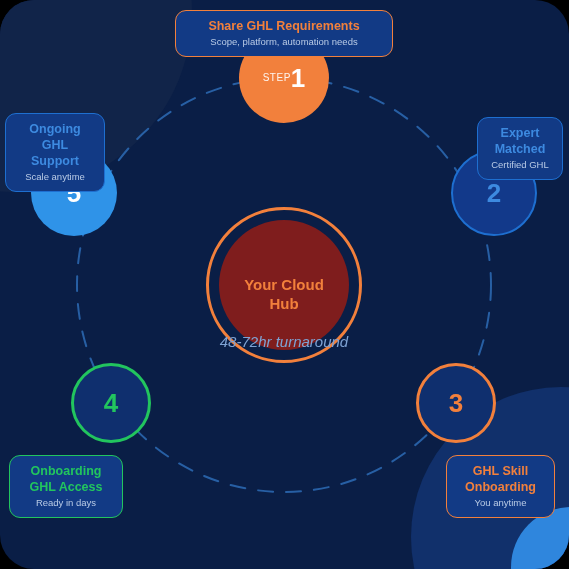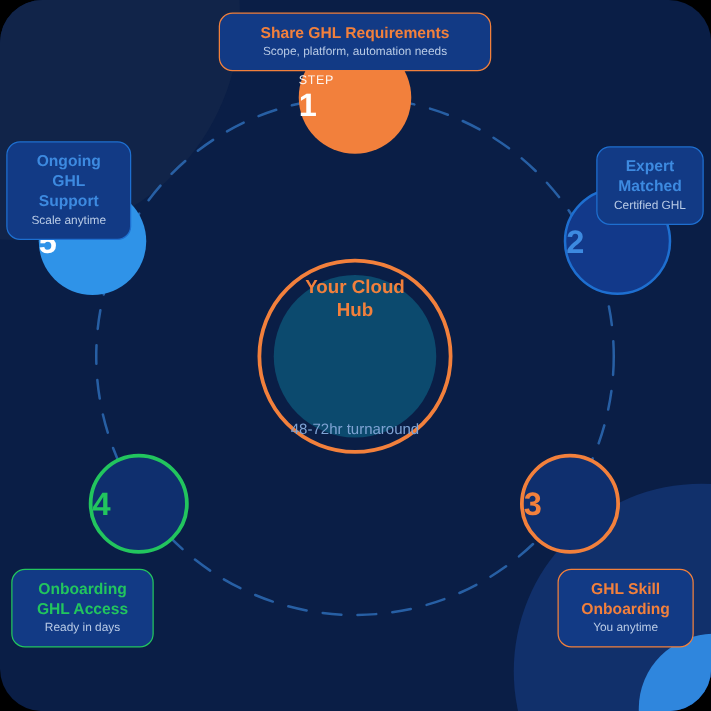--- a/index.html
+++ b/index.html
@@ -71,48 +71,49 @@
     border: 3px solid #f2803c;
     box-sizing: border-box;
     display: flex;
     align-items: center;
     justify-content: center;
   }
   .hub-inner {
     width: 130px;
     height: 130px;
     border-radius: 50%;
-    background: #0c4a6e;
+    background: #7f1d1d;
     display: flex;
     flex-direction: column;
     align-items: center;
-    justify-content: space-between;
+    justify-content: flex-end;
     text-align: center;
   }
   .hub-title {
     color: #f2803c;
     font-size: 15px;
     font-weight: bold;
     line-height: 19px;
     max-width: 100px;
   }
   .hub-sub {
     color: #7fa3d4;
-    font-size: 12px;
-    margin-top: 3px;
+    font-size: 15px;
+    margin-top: 20px;
+    font-style: italic;
   }
 
   
   .node {
     position: absolute;
     border-radius: 50%;
     box-sizing: border-box;
     display: flex;
-    flex-direction: column;
-    align-items: flex-start;
+    flex-direction: row;
+    align-items: center;
     justify-content: center;
   }
   .node-num {
     font-size: 26px;
     font-weight: bold;
     line-height: 1;
   }
   .node-steplabel {
     font-size: 10px;
     color: #ffffff;

